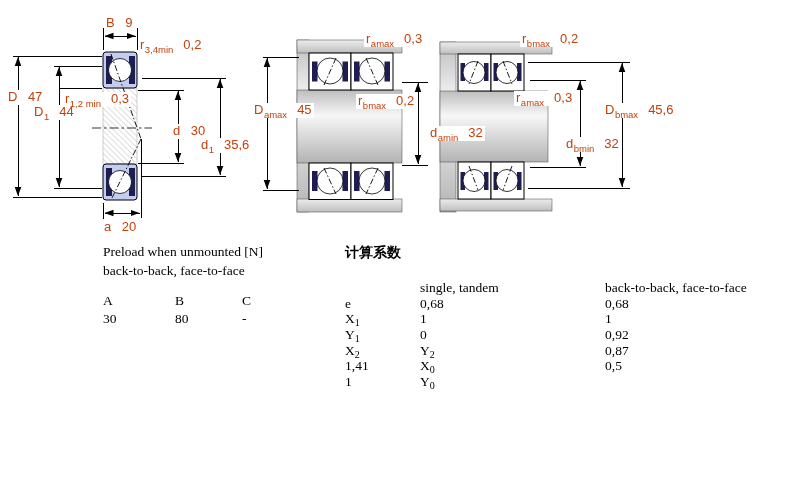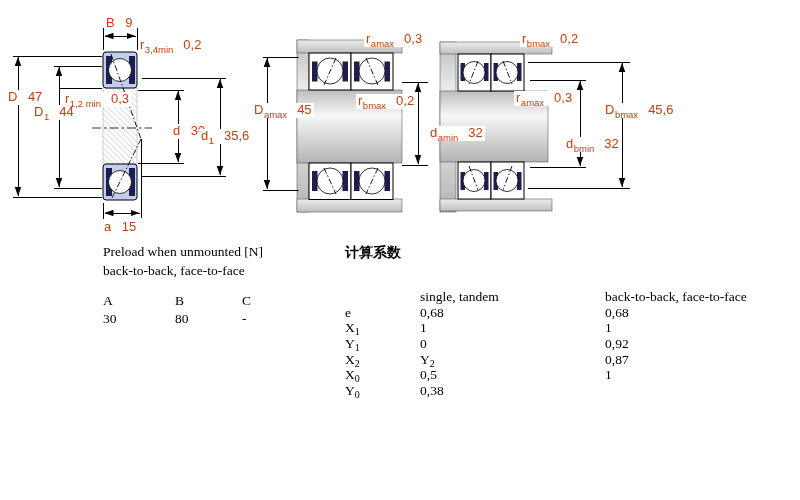--- a/index.html
+++ b/index.html
@@ -20,21 +20,21 @@
   .dlabel .s{font-size:9.5px;position:relative;top:3.5px;margin-left:.5px;}
   .dlabel .v{margin-left:10px;}
   
   .serif{font-family:"Liberation Serif","DejaVu Serif",serif;font-size:13.5px;color:#000;}
   .preload{position:absolute;left:103px;top:244px;}
   .p-title{font-weight:normal;}
   .p-sub{margin-top:3px;}
   .p-grid{display:grid;grid-template-columns:72px 67px auto;margin-top:14px;row-gap:2px;}
   .factors{position:absolute;left:345px;top:244px;font-family:Liberation Serif, serif;}
   .f-title{font-weight:bold;font-size:14px;}
-  .f-grid{display:grid;grid-template-columns:75px 185px auto;margin-top:27px;}
+  .f-grid{display:grid;grid-template-columns:75px 185px auto;margin-top:18px;}
   .f-grid > div{height:15.7px;line-height:15.7px;}
   .fsub{font-size:10px;position:relative;top:3px;}
 </style>
 </head>
 <body>
 
 <div class="stage">
 
   <svg width="800" height="245" viewBox="0 0 800 245">
     <defs>
@@ -169,22 +169,22 @@
       <line class="ln" x1="622" y1="63" x2="622" y2="187" marker-start="url(#arr)" marker-end="url(#arr)"></line>
     </g>
   </svg>
 
   <div class="dlabel" style="left:104px;top:16px"><span class="b">B</span><span class="s"></span><span class="v">9</span></div>
   <div class="dlabel" style="left:138px;top:38px"><span class="b">r</span><span class="s">3,4min</span><span class="v">0,2</span></div>
   <div class="dlabel" style="left:6px;top:90px"><span class="b">D</span><span class="s"></span><span class="v">47</span></div>
   <div class="dlabel" style="left:32px;top:105px"><span class="b">D</span><span class="s">1</span><span class="v">44</span></div>
   <div class="dlabel" style="left:63px;top:92px"><span class="b">r</span><span class="s">1,2 min</span><span class="v">0,3</span></div>
   <div class="dlabel" style="left:171px;top:124px"><span class="b">d</span><span class="s"></span><span class="v">30</span></div>
-  <div class="dlabel" style="left:199px;top:129px"><span class="b">d</span><span class="s">1</span><span class="v">35,6</span></div>
-  <div class="dlabel" style="left:102px;top:220px"><span class="b">a</span><span class="s"></span><span class="v">15</span></div>
+  <div class="dlabel" style="left:199px;top:138px"><span class="b">d</span><span class="s">1</span><span class="v">35,6</span></div>
+  <div class="dlabel" style="left:102px;top:220px"><span class="b">a</span><span class="s"></span><span class="v">20</span></div>
 
   <div class="dlabel" style="left:364px;top:32px"><span class="b">r</span><span class="s">amax</span><span class="v">0,3</span></div>
   <div class="dlabel" style="left:356px;top:94px"><span class="b">r</span><span class="s">bmax</span><span class="v">0,2</span></div>
   <div class="dlabel" style="left:252px;top:103px"><span class="b">D</span><span class="s">amax</span><span class="v">45</span></div>
   <div class="dlabel" style="left:428px;top:126px"><span class="b">d</span><span class="s">amin</span><span class="v">32</span></div>
 
   <div class="dlabel" style="left:520px;top:32px"><span class="b">r</span><span class="s">bmax</span><span class="v">0,2</span></div>
   <div class="dlabel" style="left:514px;top:91px"><span class="b">r</span><span class="s">amax</span><span class="v">0,3</span></div>
   <div class="dlabel" style="left:603px;top:103px"><span class="b">D</span><span class="s">bmax</span><span class="v">45,6</span></div>
   <div class="dlabel" style="left:564px;top:137px"><span class="b">d</span><span class="s">bmin</span><span class="v">32</span></div>
@@ -218,23 +218,23 @@
       <div>1</div>
 
       <div><span>Y</span><span class="fsub">1</span></div>
       <div>0</div>
       <div>0,92</div>
 
       <div><span>X</span><span class="fsub">2</span></div>
 
       <div><span>Y</span><span class="fsub">2</span></div>
       <div>0,87</div>
+      <div>1,41</div>
 
       <div><span>X</span><span class="fsub">0</span></div>
       <div>0,5</div>
       <div>1</div>
 
       <div><span>Y</span><span class="fsub">0</span></div>
-      <div>0,38</div>
     </div>
   </div>
 
 </div>
 
 </body></html>

